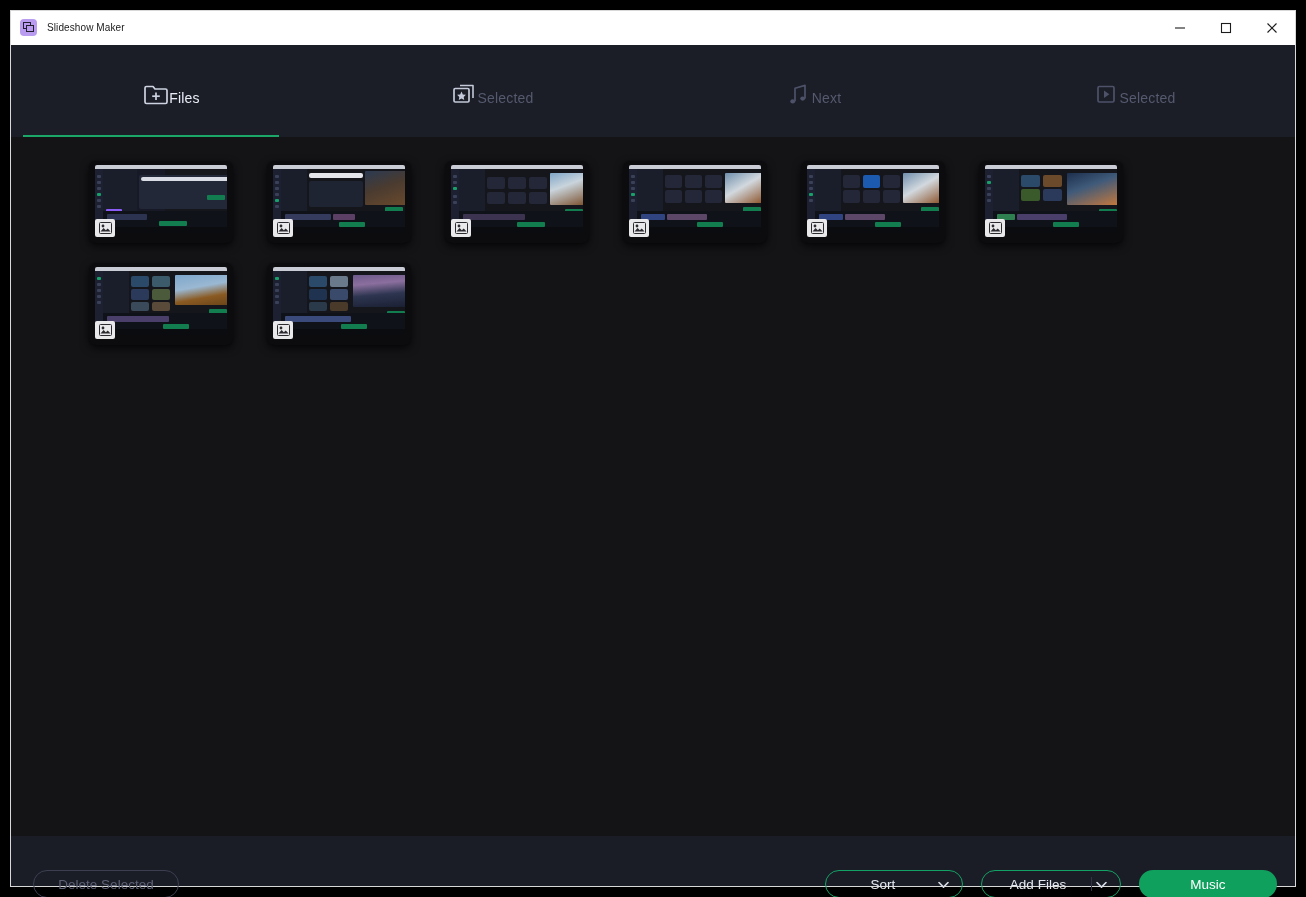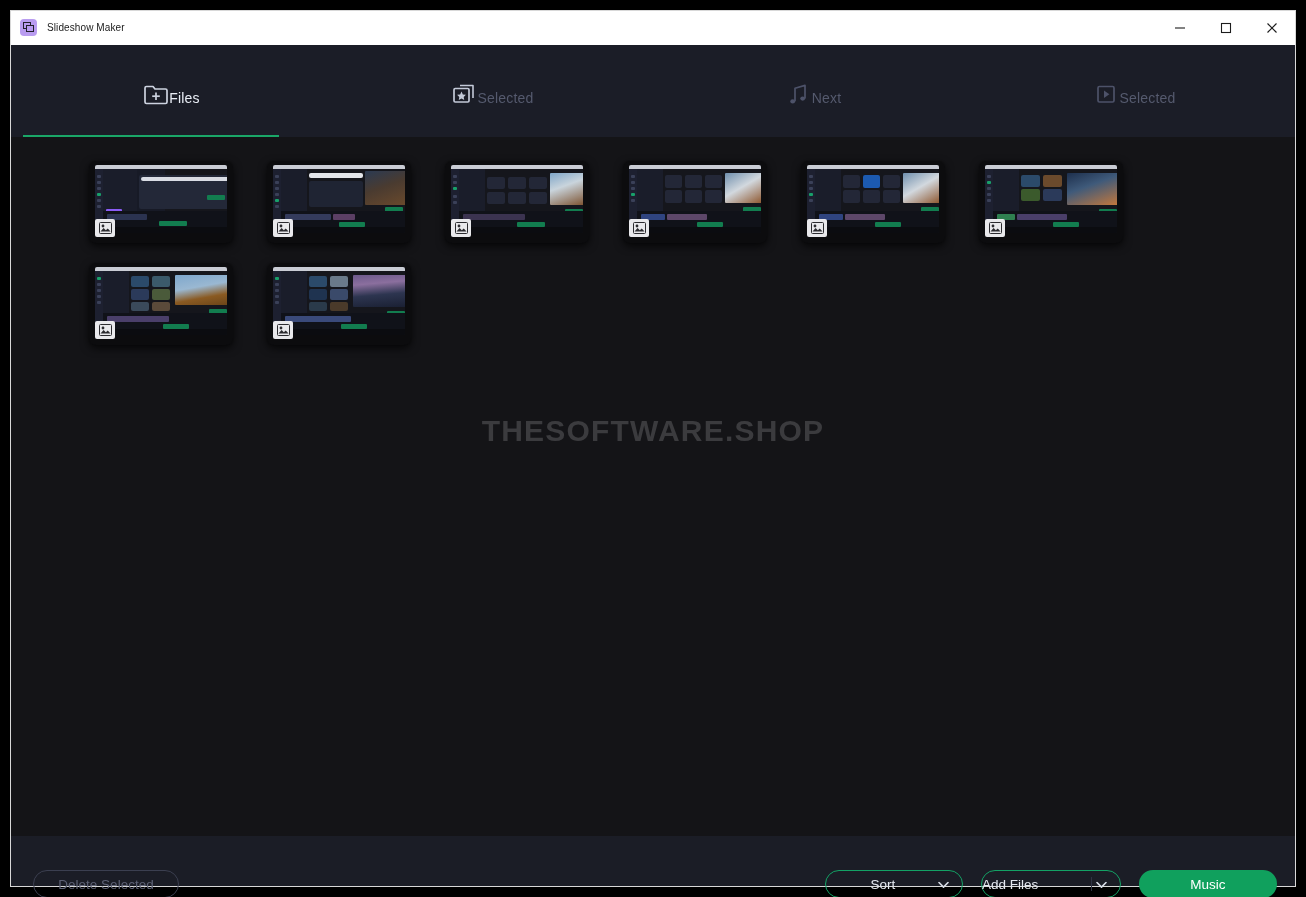--- a/index.html
+++ b/index.html
@@ -182,21 +182,21 @@
   .btn-sort { width: 138px; margin-right: 18px; }
   .btn-add { width: 140px; margin-right: 18px; }
   .btn-next {
     width: 138px;
     background: #0f9d58;
     background: #10a05d;
     color: #ffffff;
     border: none;
   }
   .chev { position: absolute; right: 13px; top: 50%; transform: translateY(-50%); }
-  .btn-add .label { position: absolute; left: 0; right: 26px; }
+  .btn-add .label { position: absolute; left: 0; right: 26px; text-align: center; }
   .btn-add .divider { position: absolute; right: 28px; top: 6px; bottom: 6px; width: 1px; background: #2f3344; }
   .btn-sort .label { position: absolute; left: 0; right: 22px; text-align: center; }
 </style>
 </head>
 <body>
 
 <div class="window">
 
   <div class="titlebar">
     <div class="app-icon">
@@ -548,21 +548,20 @@
           <svg width="13" height="12" viewBox="0 0 13 12">
               <rect x="0.5" y="0.5" width="12" height="11" rx="1" fill="none" stroke="#2b2b2f" stroke-width="1"></rect>
               <circle cx="4" cy="4" r="1.4" fill="#2b2b2f"></circle>
               <path d="M1.5 9.5 L4.6 6 L6.8 8.3 L8.8 6.6 L11.5 9.5 Z" fill="#2b2b2f"></path>
             </svg>
         </div>
       </div>
 
     </div>
 
-    <div class="watermark">THESOFTWARE.SHOP</div>
   </div>
 
   <div class="footer">
     <div class="btn btn-delete">Delete Selected</div>
     <div class="spacer"></div>
 
     <div class="btn btn-outline btn-sort">
       <span class="label">Sort</span>
       <span class="chev">
         <svg width="11" height="7" viewBox="0 0 11 7">

